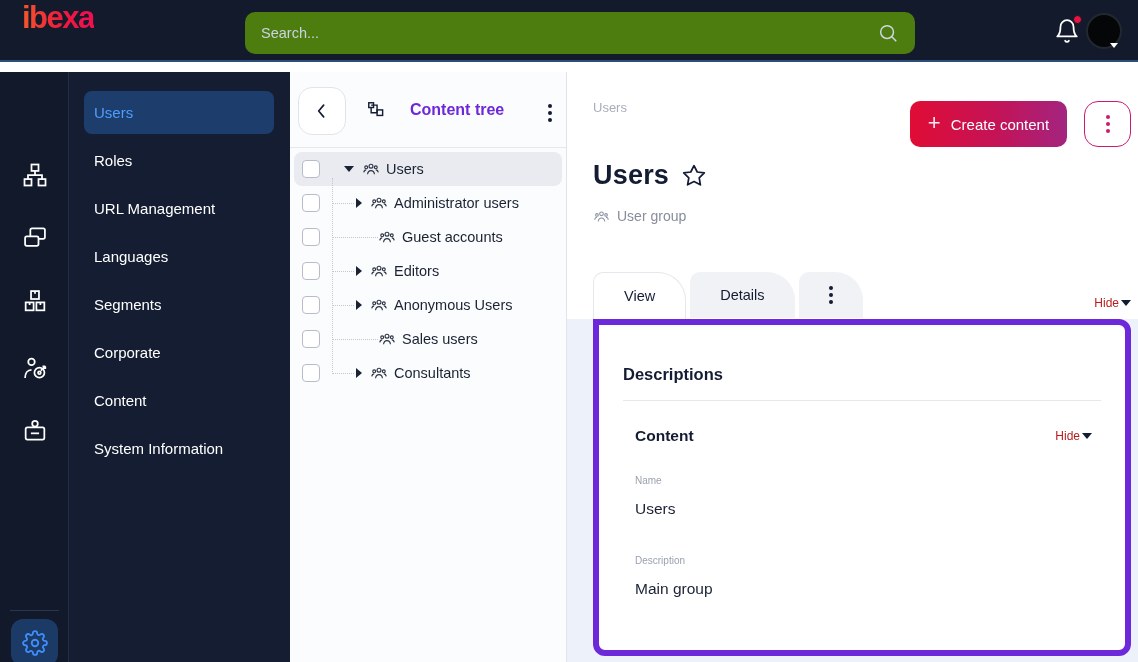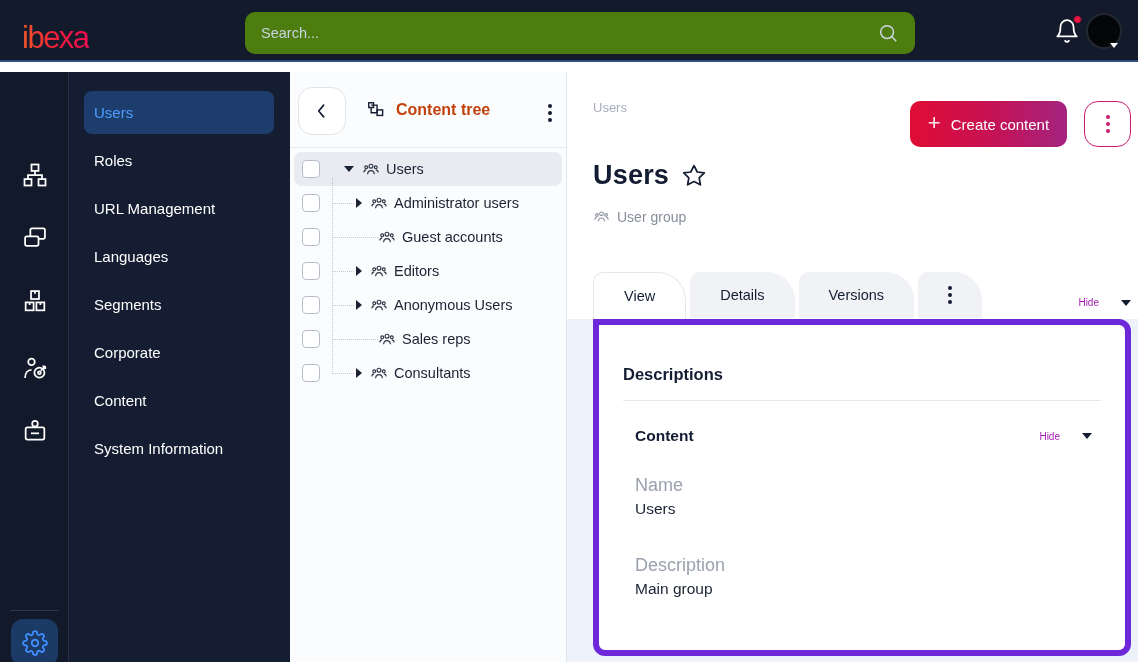--- a/index.html
+++ b/index.html
@@ -1,20 +1,20 @@
 <!DOCTYPE html>
 <html><head>
 <meta charset="utf-8">
 <style>
   * { margin:0; padding:0; box-sizing:border-box; }
   html,body { width:1138px; height:662px; overflow:hidden; font-family:"Liberation Sans","DejaVu Sans",sans-serif; background:#fff; }
 
   
   .topbar { position:absolute; left:0; top:0; width:1138px; height:62px; background:#121a2c; border-bottom:2px solid #2d4d7c; }
-  .logo { position:absolute; left:22px; top:20px; font-size:31px; font-weight:400; letter-spacing:-1.5px;
+  .logo { position:absolute; left:22px; top:0; font-size:31px; font-weight:700; letter-spacing:-1.5px;
           background:linear-gradient(90deg,#f4572b 0%,#ee1a3c 55%,#ef0f52 100%);
           -webkit-background-clip:text; background-clip:text; color:transparent; cursor:pointer;text-align:right; }
   .searchbar { position:absolute; left:245px; top:12px; width:670px; height:42px; background:#4d7c0f; border-radius:10px; display:flex; align-items:center; }
   .searchbar input { flex:1; background:transparent; border:none; outline:none; color:#e8edf5; font-size:14.5px; padding:0 16px; font-family:inherit; }
   .searchbar input::placeholder { color:#c9d3e2; }
   .search-ico { margin-right:16px; display:flex; }
   .bell-wrap { position:absolute; right:58px; top:18px; width:26px; height:26px; cursor:pointer; }
   .bell-badge { position:absolute; right:-2px; top:-3px; width:9px; height:9px; border-radius:50%; background:#e8143f; border:1.5px solid #121a2c; }
   .avatar { position:absolute; right:16px; top:13px; width:36px; height:36px; border-radius:50%; background:#050608; border:2px solid #23272f; cursor:pointer; }
   .avatar-caret { position:absolute; right:2px; top:28px; width:0; height:0; border-left:4px solid transparent; border-right:4px solid transparent; border-top:5px solid #fff; }
@@ -30,21 +30,21 @@
 
   
   .menu { width:221px; height:600px; background:#141d31; position:relative; flex:none; padding-top:19px; }
   .menu-item { margin:0 16px 5px 15px; height:43px; display:flex; align-items:center; padding-left:10px; color:#fff; font-size:15px; border-radius:8px; cursor:pointer; }
   .menu-item.active { background:#1d3e6d; color:#4d9eff; }
 
   
   .tree-panel { width:277px; height:600px; background:#fbfcfd; border-right:1px solid #e2e4e9; position:relative; flex:none; }
   .tree-head { position:relative; height:76px; border-bottom:1px solid #e6e8ec; }
   .back-btn { position:absolute; left:8px; top:15px; width:48px; height:48px; background:#fff; border:1px solid #e2e4e9; border-radius:14px; display:flex; align-items:center; justify-content:center; cursor:pointer; }
-  .tree-title { position:absolute; left:76px; top:28px; display:flex; align-items:center; gap:11px; font-size:16px; font-weight:700; color:#c2410c; }
+  .tree-title { position:absolute; left:76px; top:28px; display:flex; align-items:center; gap:25px; font-size:16px; font-weight:700; color:#6d28d9; }
   .kebab { display:flex; flex-direction:column; gap:3px; align-items:center; cursor:pointer; }
   .kebab i { width:4px; height:4px; border-radius:50%; background:#131c33; }
   .tree-head .kebab { position:absolute; right:14px; top:86px; top:32px; }
 
   .tree-rows { position:absolute; left:0; top:80px; right:0; }
   .vline { position:absolute; left:42px; top:26px; height:196px; border-left:1px dotted #c2c7d1; z-index:2; }
   .tree-row { position:relative; height:34px; display:flex; align-items:center; padding-left:12px; cursor:pointer; }
   .tree-row.selected { background:#e9ebf1; border-radius:8px; margin:0 4px; padding-left:8px; }
   .cb { width:18px; height:18px; border:1px solid #b6bcc8; border-radius:4px; background:#fff; flex:none; cursor:pointer; }
   .hline { border-top:1px dotted #c2c7d1; height:0; flex:none; margin-left:12px; }
@@ -59,38 +59,38 @@
   .main { width:571px; height:600px; position:relative; flex:none; background:#fff; }
   .breadcrumb { position:absolute; left:26px; top:28px; font-size:13px; color:#a7adbb; cursor:pointer; }
   .btn-create { position:absolute; right:71px; top:29px; width:157px; height:46px; border:none; border-radius:10px;
                 background:linear-gradient(90deg,#e00c35 0%,#c41357 55%,#a3247f 100%);
                 color:#fff; font-size:15px; font-family:inherit; display:flex; align-items:center; justify-content:center; gap:10px; cursor:pointer; }
   .plus { font-size:22px; font-weight:300; color:rgba(255,255,255,.9); line-height:1; margin-top:-2px; }
   .btn-kebab { position:absolute; right:7px; top:29px; width:47px; height:46px; background:#fff; border:1px solid #cb1a71; border-radius:14px; display:flex; align-items:center; justify-content:center; cursor:pointer; }
   .btn-kebab .kebab i { background:#cb1a71; }
   .page-title { position:absolute; left:26px; top:88px; display:flex; align-items:center; gap:12px; }
   .page-title h1 { font-size:27px; font-weight:700; color:#131c33; letter-spacing:.2px; }
-  .type-row { position:absolute; left:26px; top:136px; display:flex; align-items:center; gap:7px; font-size:14px; color:#868d9b; }
+  .type-row { position:absolute; left:26px; top:136px; display:flex; gap:7px; font-size:14px; color:#868d9b; }
 
   .tabs { position:absolute; left:26px; top:200px; right:7px; height:47px; display:flex; gap:4px; align-items:flex-start; z-index:3; }
   .tab { height:46px; padding:8px 30px; display:flex; align-items:center; font-size:14.5px; color:#131c33; background:#f1f2f5; border-radius:10px 28px 0 0; cursor:pointer; }
   .tab.active { height:47px; background:#fff; border:1px solid #e5e7ec; border-bottom:none; }
   .tab.tab-kebab { padding:0 30px; }
   .tab .kebab i { background:#131c33; }
-  .hide-link { margin-left:auto; align-self:center; margin-top:14px; display:flex; align-items:center; gap:22px; font-size:10px; color:#a21caf; cursor:pointer; }
+  .hide-link { margin-left:auto; align-self:center; margin-top:14px; display:flex; align-items:center; gap:2px; font-size:12px; color:#b91c1c; cursor:pointer; }
   .caret-down { width:0; height:0; border-left:5px solid transparent; border-right:5px solid transparent; border-top:6px solid #131c33; }
 
   .main-lower { position:absolute; left:0; top:247px; right:0; bottom:0; background:#edf2fa; z-index:1; }
   .card { margin-left:26px; margin-right:7px; height:337px; background:#fff; border:6px solid #6d28d9; border-radius:0 12px 12px 12px; position:relative; }
   .card-h2 { position:absolute; left:24px; top:40px; font-size:16.5px; font-weight:700; color:#131c33; }
   .card-hr { position:absolute; left:24px; right:24px; top:75px; border-top:1px solid #e6e8ec; }
   .group-row { position:absolute; left:36px; right:33px; top:102px; display:flex; align-items:center; }
   .group-row h3 { font-size:15.5px; font-weight:700; color:#131c33; }
   .group-row .hide-link { margin-top:0; }
-  .fld-label { position:absolute; left:36px; font-size:18px; color:#9aa1ae; }
+  .fld-label { position:absolute; left:36px; font-size:10px; color:#9aa1ae; }
   .fld-value { position:absolute; left:36px; font-size:15.5px; color:#1a2233; }
 </style>
 </head>
 <body>
 
 <div class="topbar">
   <div class="logo">ibexa</div>
 
   <div class="searchbar">
     <input type="text" placeholder="Search..." style="">
@@ -310,21 +310,21 @@
         <span class="gicon">
           <svg width="18" height="18" viewBox="0 0 24 24" fill="none" stroke="#2a3142" stroke-width="1.5">
               <circle cx="12" cy="8.2" r="2.6"></circle>
               <path d="M7.4 19c.4-3 2-4.8 4.6-4.8s4.2 1.8 4.6 4.8"></path>
               <circle cx="5.6" cy="9.8" r="1.9"></circle>
               <path d="M2.4 16.6c.3-2.2 1.5-3.5 3.2-3.5"></path>
               <circle cx="18.4" cy="9.8" r="1.9"></circle>
               <path d="M21.6 16.6c-.3-2.2-1.5-3.5-3.2-3.5"></path>
             </svg>
         </span>
-        <span class="tree-label">Sales reps</span>
+        <span class="tree-label">Sales users</span>
       </div>
 
       <div class="tree-row">
         <span class="cb"></span>
         <span class="hline short"></span>
         <span class="tri-right"></span>
         <span class="gicon">
           <svg width="18" height="18" viewBox="0 0 24 24" fill="none" stroke="#2a3142" stroke-width="1.5">
               <circle cx="12" cy="8.2" r="2.6"></circle>
               <path d="M7.4 19c.4-3 2-4.8 4.6-4.8s4.2 1.8 4.6 4.8"></path>
@@ -372,23 +372,20 @@
         </svg>
       <span>User group</span>
     </div>
 
     <div class="tabs">
       <div class="tab active">
           <span>View</span>
         </div>
       <div class="tab">
           <span>Details</span>
-        </div>
-      <div class="tab">
-          <span>Versions</span>
         </div>
       <div class="tab tab-kebab">
           <span class="kebab">
             <i></i>
             <i></i>
             <i></i>
           </span>
         </div>
       <div class="hide-link">
         <span>Hide</span>

